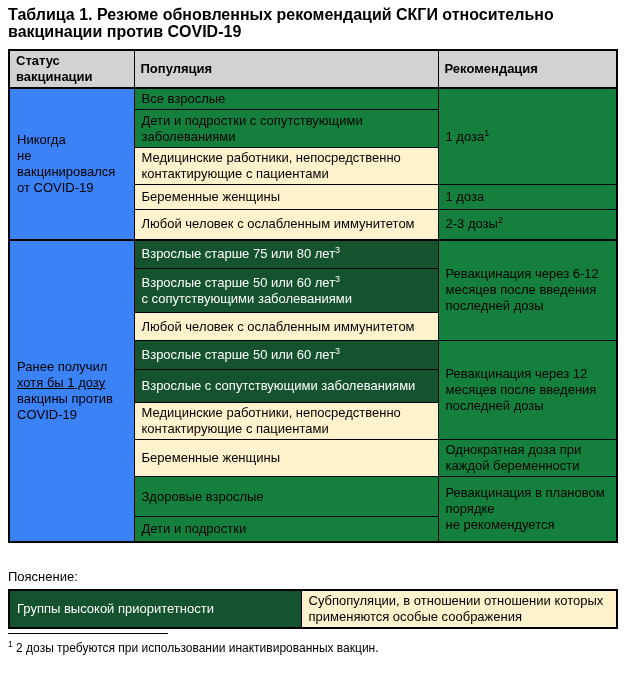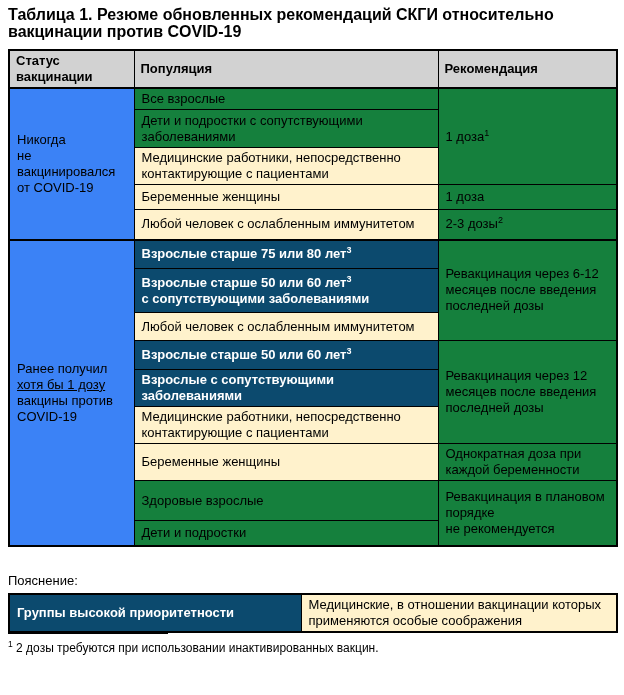--- a/index.html
+++ b/index.html
@@ -34,21 +34,21 @@
     line-height: 16px;
     overflow: hidden;
   }
   table.main th {
     background: #d2d2d2;
     font-weight: bold;
     border-bottom: 2px solid #000;
     padding-left: 6px;
   }
   td.status { padding-left: 5px; padding-right: 3px; background: #3b82f6; }
-  .red   { background: #0c4a6e; color: #ffffff; font-weight: bold; }
+  .red   { background: #14532d; color: #ffffff; font-weight: normal; }
   .cream { background: #fff2cc; }
   .white { background: #15803d; }
   tr.sec2 td { border-top: 2px solid #000; }
   sup { font-size: 9px; line-height: 0; vertical-align: super; }
   .u { text-decoration: underline; }
 
   .legend-label { margin: 26px 0 5px 8px; }
   table.legend {
     border-collapse: collapse;
     table-layout: fixed;
@@ -176,21 +176,21 @@
 <div class="legend-label">Пояснение:</div>
 
 <table class="legend">
   <colgroup>
     <col style="width:292px">
       <col style="width:316px">
   </colgroup>
   <tbody>
       <tr>
     <td class="red"><span>Группы высокой приоритетности</span></td>
-    <td class="cream"><span>Медицинские, в отношении вакцинации которых применяются особые соображения</span></td>
+    <td class="cream"><span>Субпопуляции, в отношении отношении которых применяются особые соображения</span></td>
   </tr>
 </tbody>
   </table>
 
 <div class="footnotes">
   <div class="fn-rule"></div>
   <div class="fn"><sup>1</sup> <span>2 дозы требуются при использовании инактивированных вакцин.</span></div>
 </div>
 
 </body></html>

